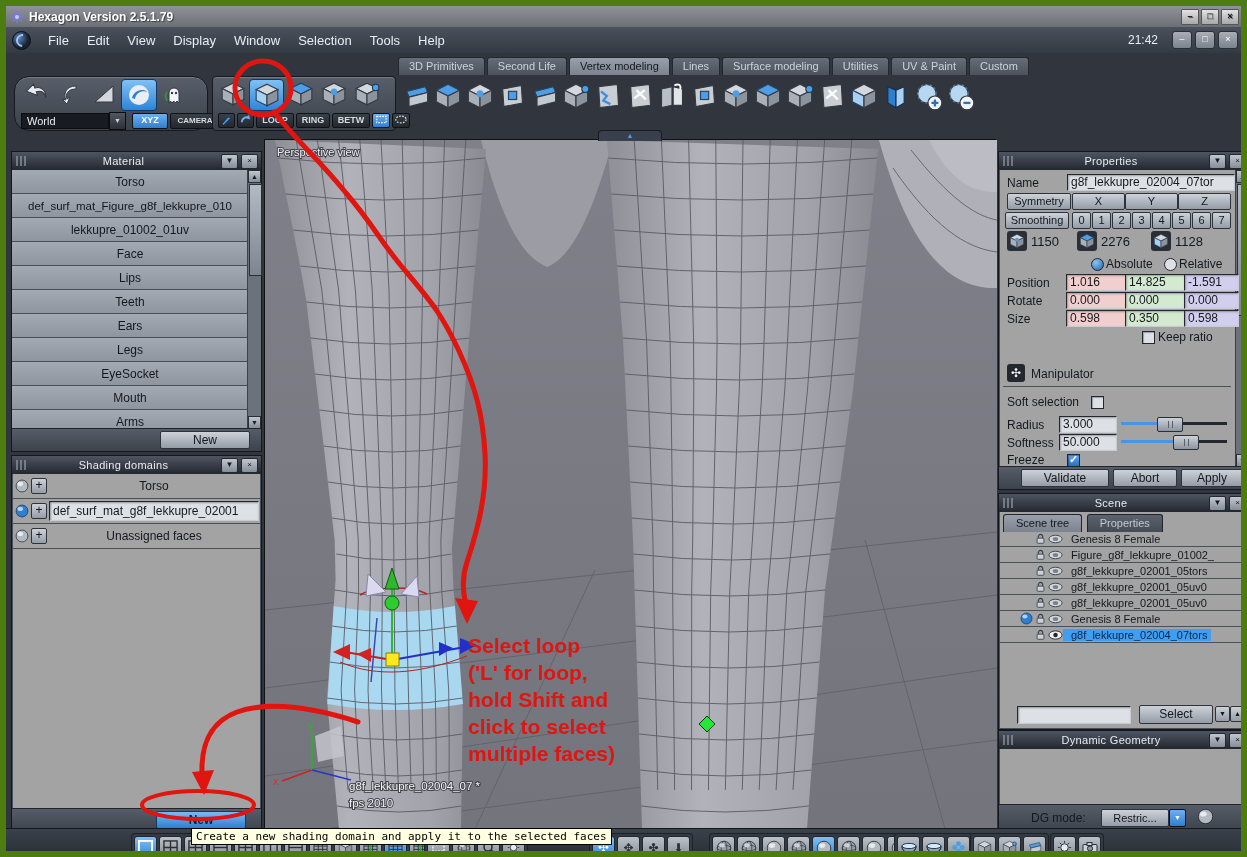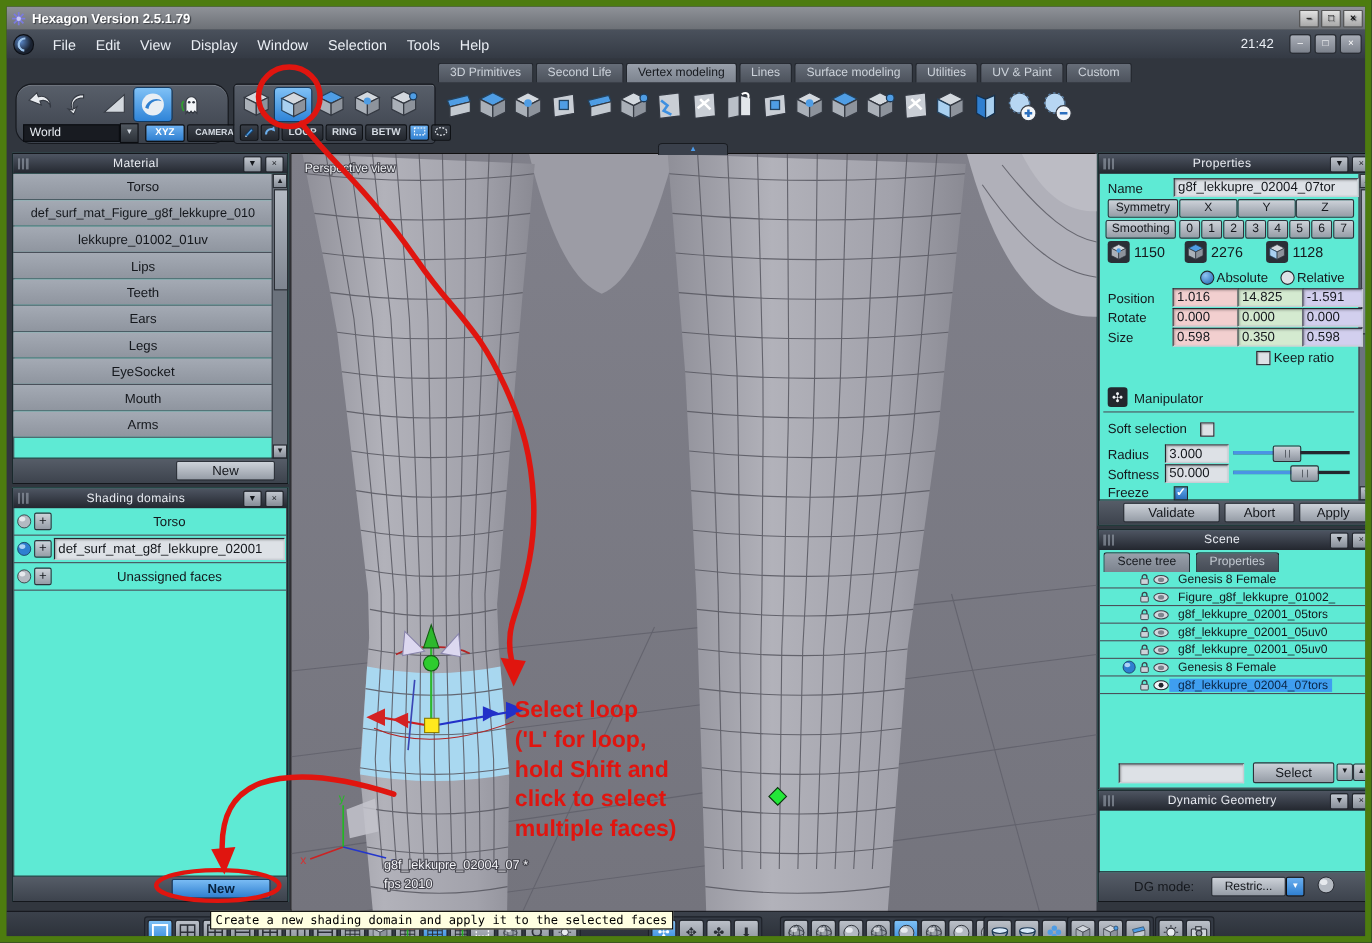--- a/index.html
+++ b/index.html
@@ -31,21 +31,21 @@
   .ic svg{display:block;width:100%;height:100%;}
   .tool34{width:34px;height:30px;display:inline-flex;align-items:center;justify-content:center;border-radius:4px;}
   .tool34.hl{background:linear-gradient(#7fc1f6,#2f84d8);border:1px solid #123a62;}
   .mtool{width:31px;height:31px;display:inline-flex;align-items:center;justify-content:center;}
   .ddfield{background:#181b21;border:1px solid #0b0d11;color:#e8ecf2;font-size:11px;line-height:14px;padding:0 5px;}
   .ddbtn{background:linear-gradient(#50575f,#2c3138);border:1px solid #0b0d11;color:#cfd5dc;font-size:7px;text-align:center;}
   .minibtn{background:linear-gradient(#3a4049,#23272e);border:1px solid #0e1115;border-radius:2px;color:#d4dae2;
            font-size:9px;font-weight:bold;text-align:center;}
   .minibtn.blue{background:linear-gradient(#6cb0f0,#2f7fd0);color:#fff;}
   
-  .panel{position:absolute;background:#5eead4;border:1px solid #14171c;box-shadow:0 0 0 1px #4a505a inset;}
+  .panel{position:absolute;background:#a3a3a3;border:1px solid #14171c;box-shadow:0 0 0 1px #4a505a inset;margin-top:12px;}
   .phead{height:18px;background:linear-gradient(#4e5562,#23272f);display:flex;align-items:center;color:#e8ebf1;font-size:11px;}
   .phead .grip{width:10px;height:10px;margin-left:4px;opacity:.6;
       background:repeating-linear-gradient(90deg,#9aa2ae 0 2px,transparent 2px 4px);}
   .phead .ttl{flex:1;text-align:center;letter-spacing:.3px;}
   .pbtn{width:15px;height:13px;background:linear-gradient(#c2c7cf,#868d97);border:1px solid #23272e;border-radius:2px;
         color:#15181d;font-size:8px;line-height:12px;text-align:center;margin-right:3px;}
   .mat-item{height:23px;border-bottom:1px solid #494f59;display:flex;align-items:center;justify-content:center;
             color:#14171c;font-size:12px;background:linear-gradient(#a4aab4,#8f959f);white-space:nowrap;overflow:hidden;}
   .vscroll{position:absolute;top:0;right:0;bottom:0;width:13px;background:#6b727c;border-left:1px solid #3c424b;}
   .varrow{position:absolute;left:0;width:13px;height:13px;background:linear-gradient(#c2c7cf,#868d97);
@@ -435,20 +435,21 @@
     <div class="phead">
       <span class="grip"></span>
       <span class="ttl">Material</span>
       <span class="pbtn">▼</span>
       <span class="pbtn">×</span>
     </div>
     <div style="position:absolute;left:0;top:18px;right:13px;bottom:22px;overflow:hidden;">
       <div class="mat-item">Torso</div>
       <div class="mat-item" style="font-size:11.5px">def_surf_mat_Figure_g8f_lekkupre_010</div>
       <div class="mat-item">lekkupre_01002_01uv</div>
+      <div class="mat-item">Face</div>
       <div class="mat-item">Lips</div>
       <div class="mat-item">Teeth</div>
       <div class="mat-item">Ears</div>
       <div class="mat-item">Legs</div>
       <div class="mat-item">EyeSocket</div>
       <div class="mat-item">Mouth</div>
       <div class="mat-item">Arms</div>
     </div>
     <div class="vscroll" style="top:18px;bottom:22px;">
       <span class="varrow" style="top:0">▲</span>

